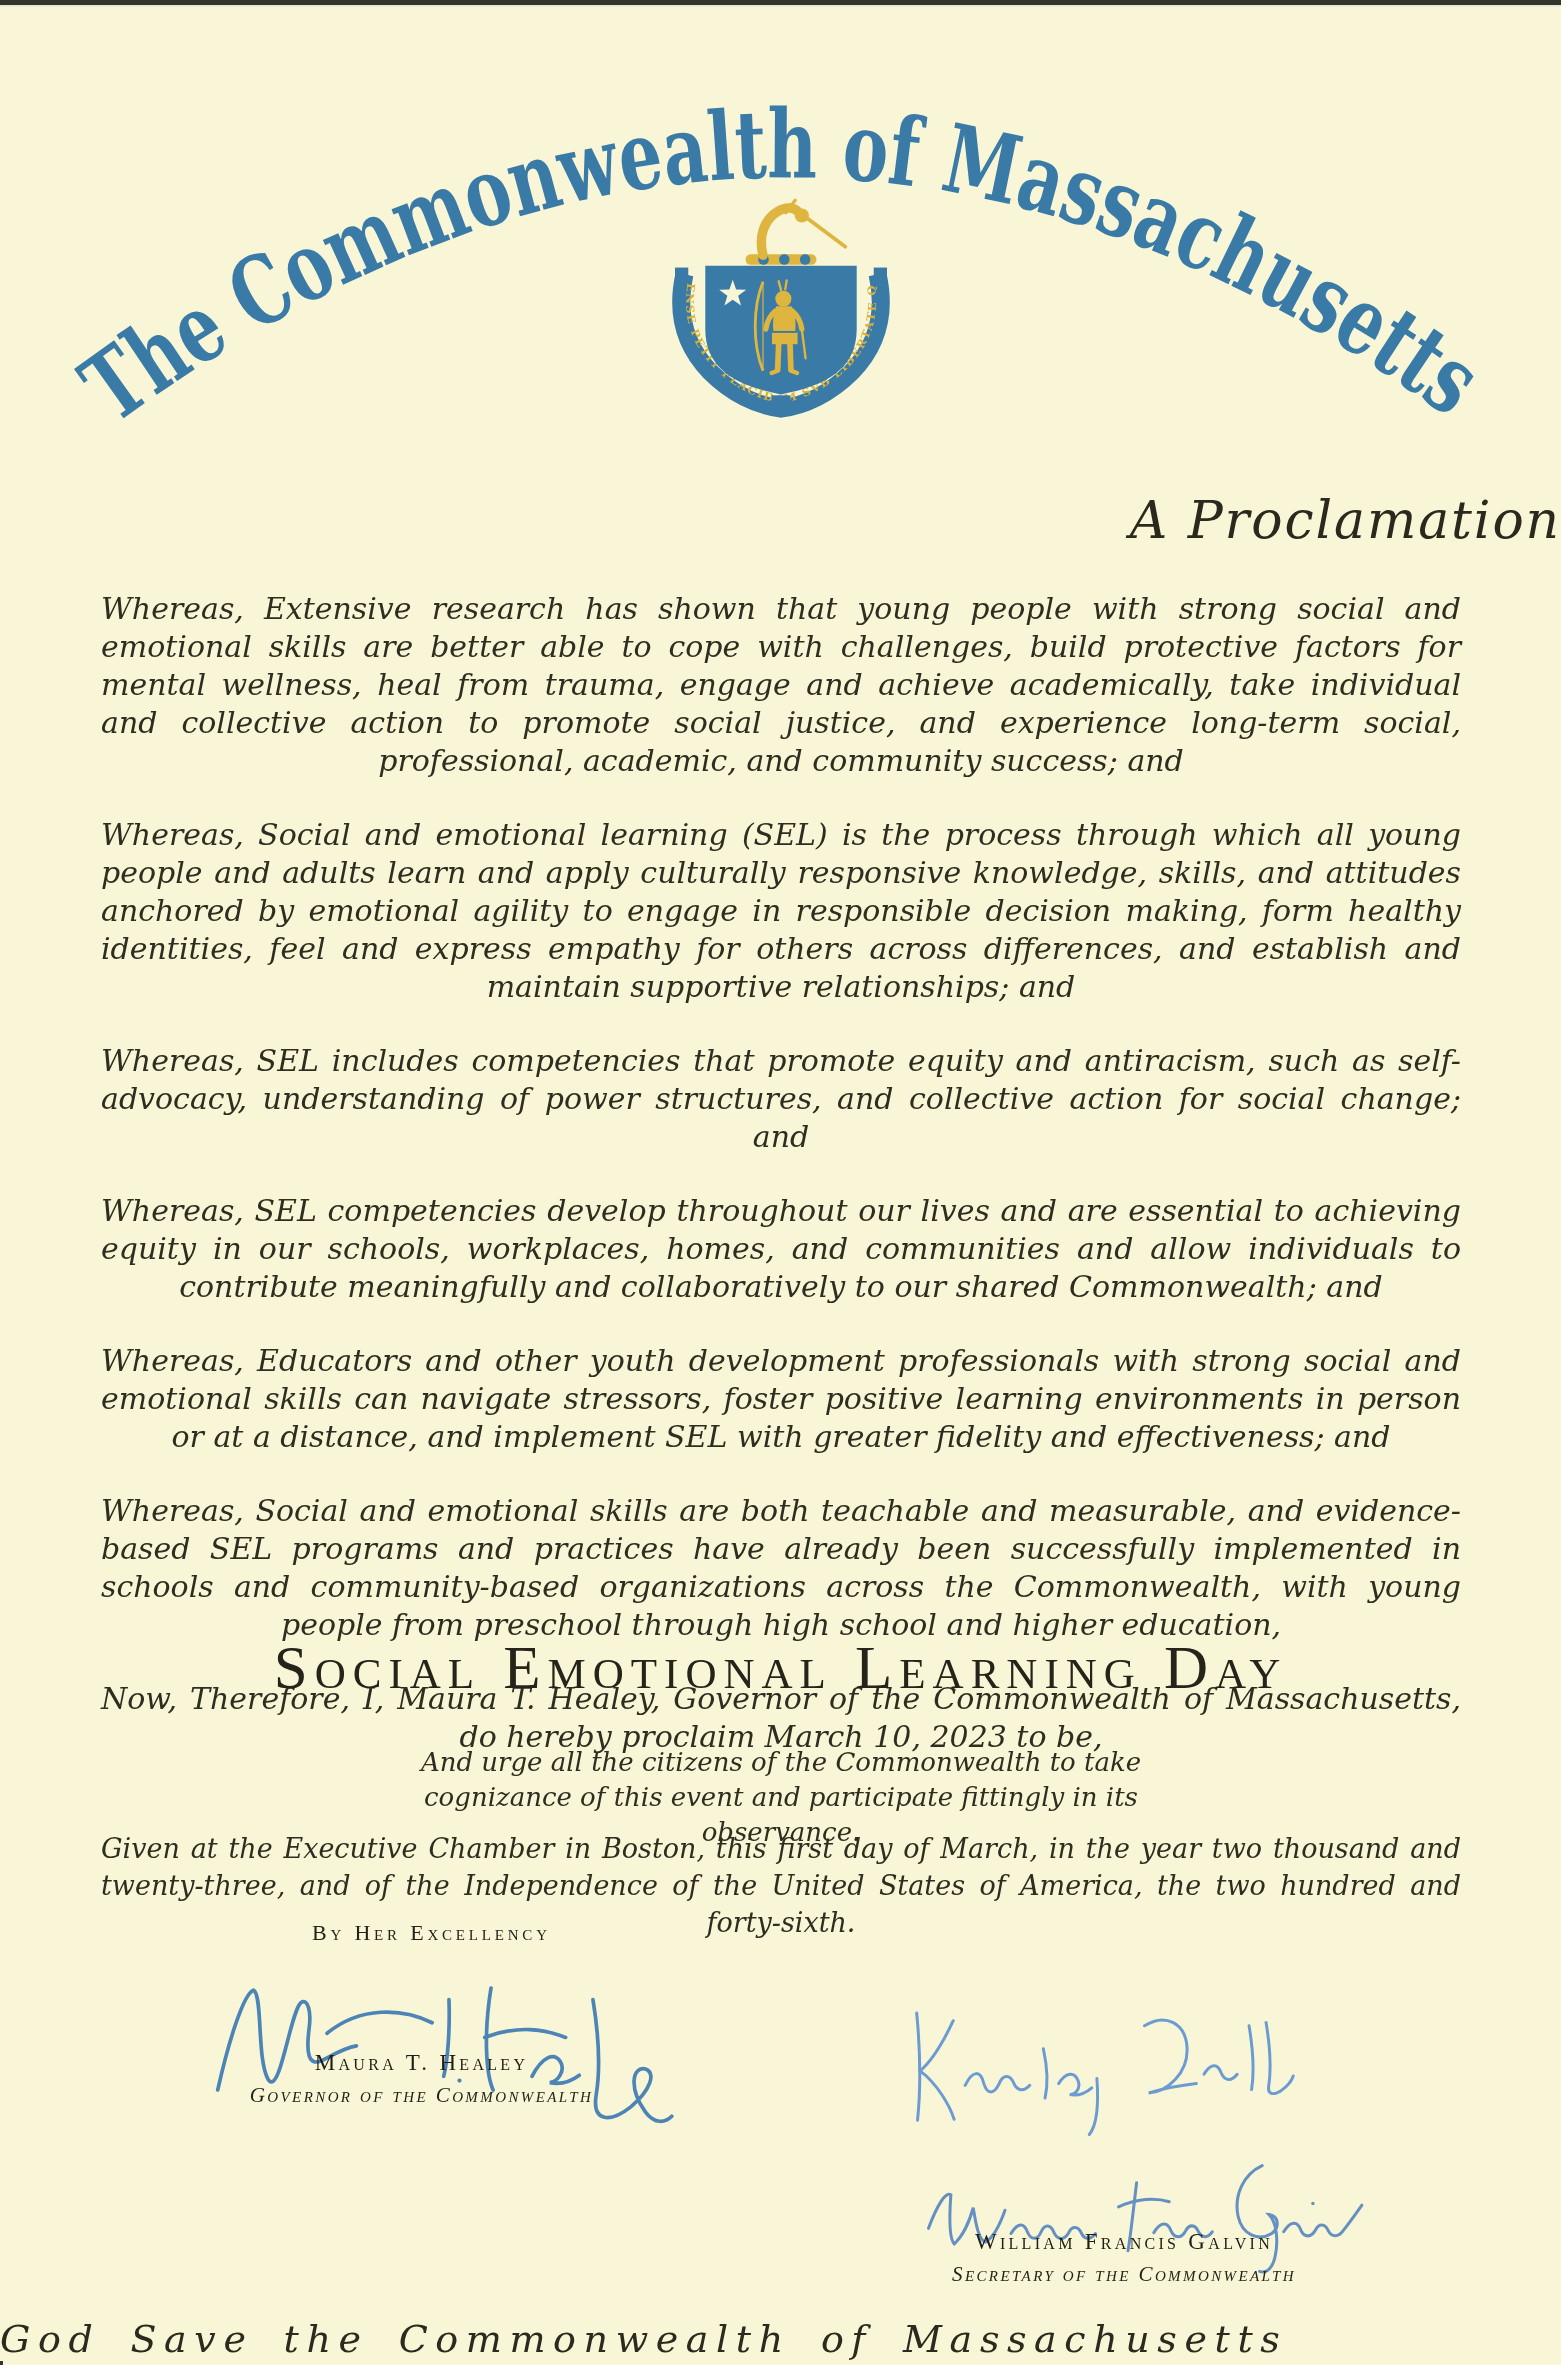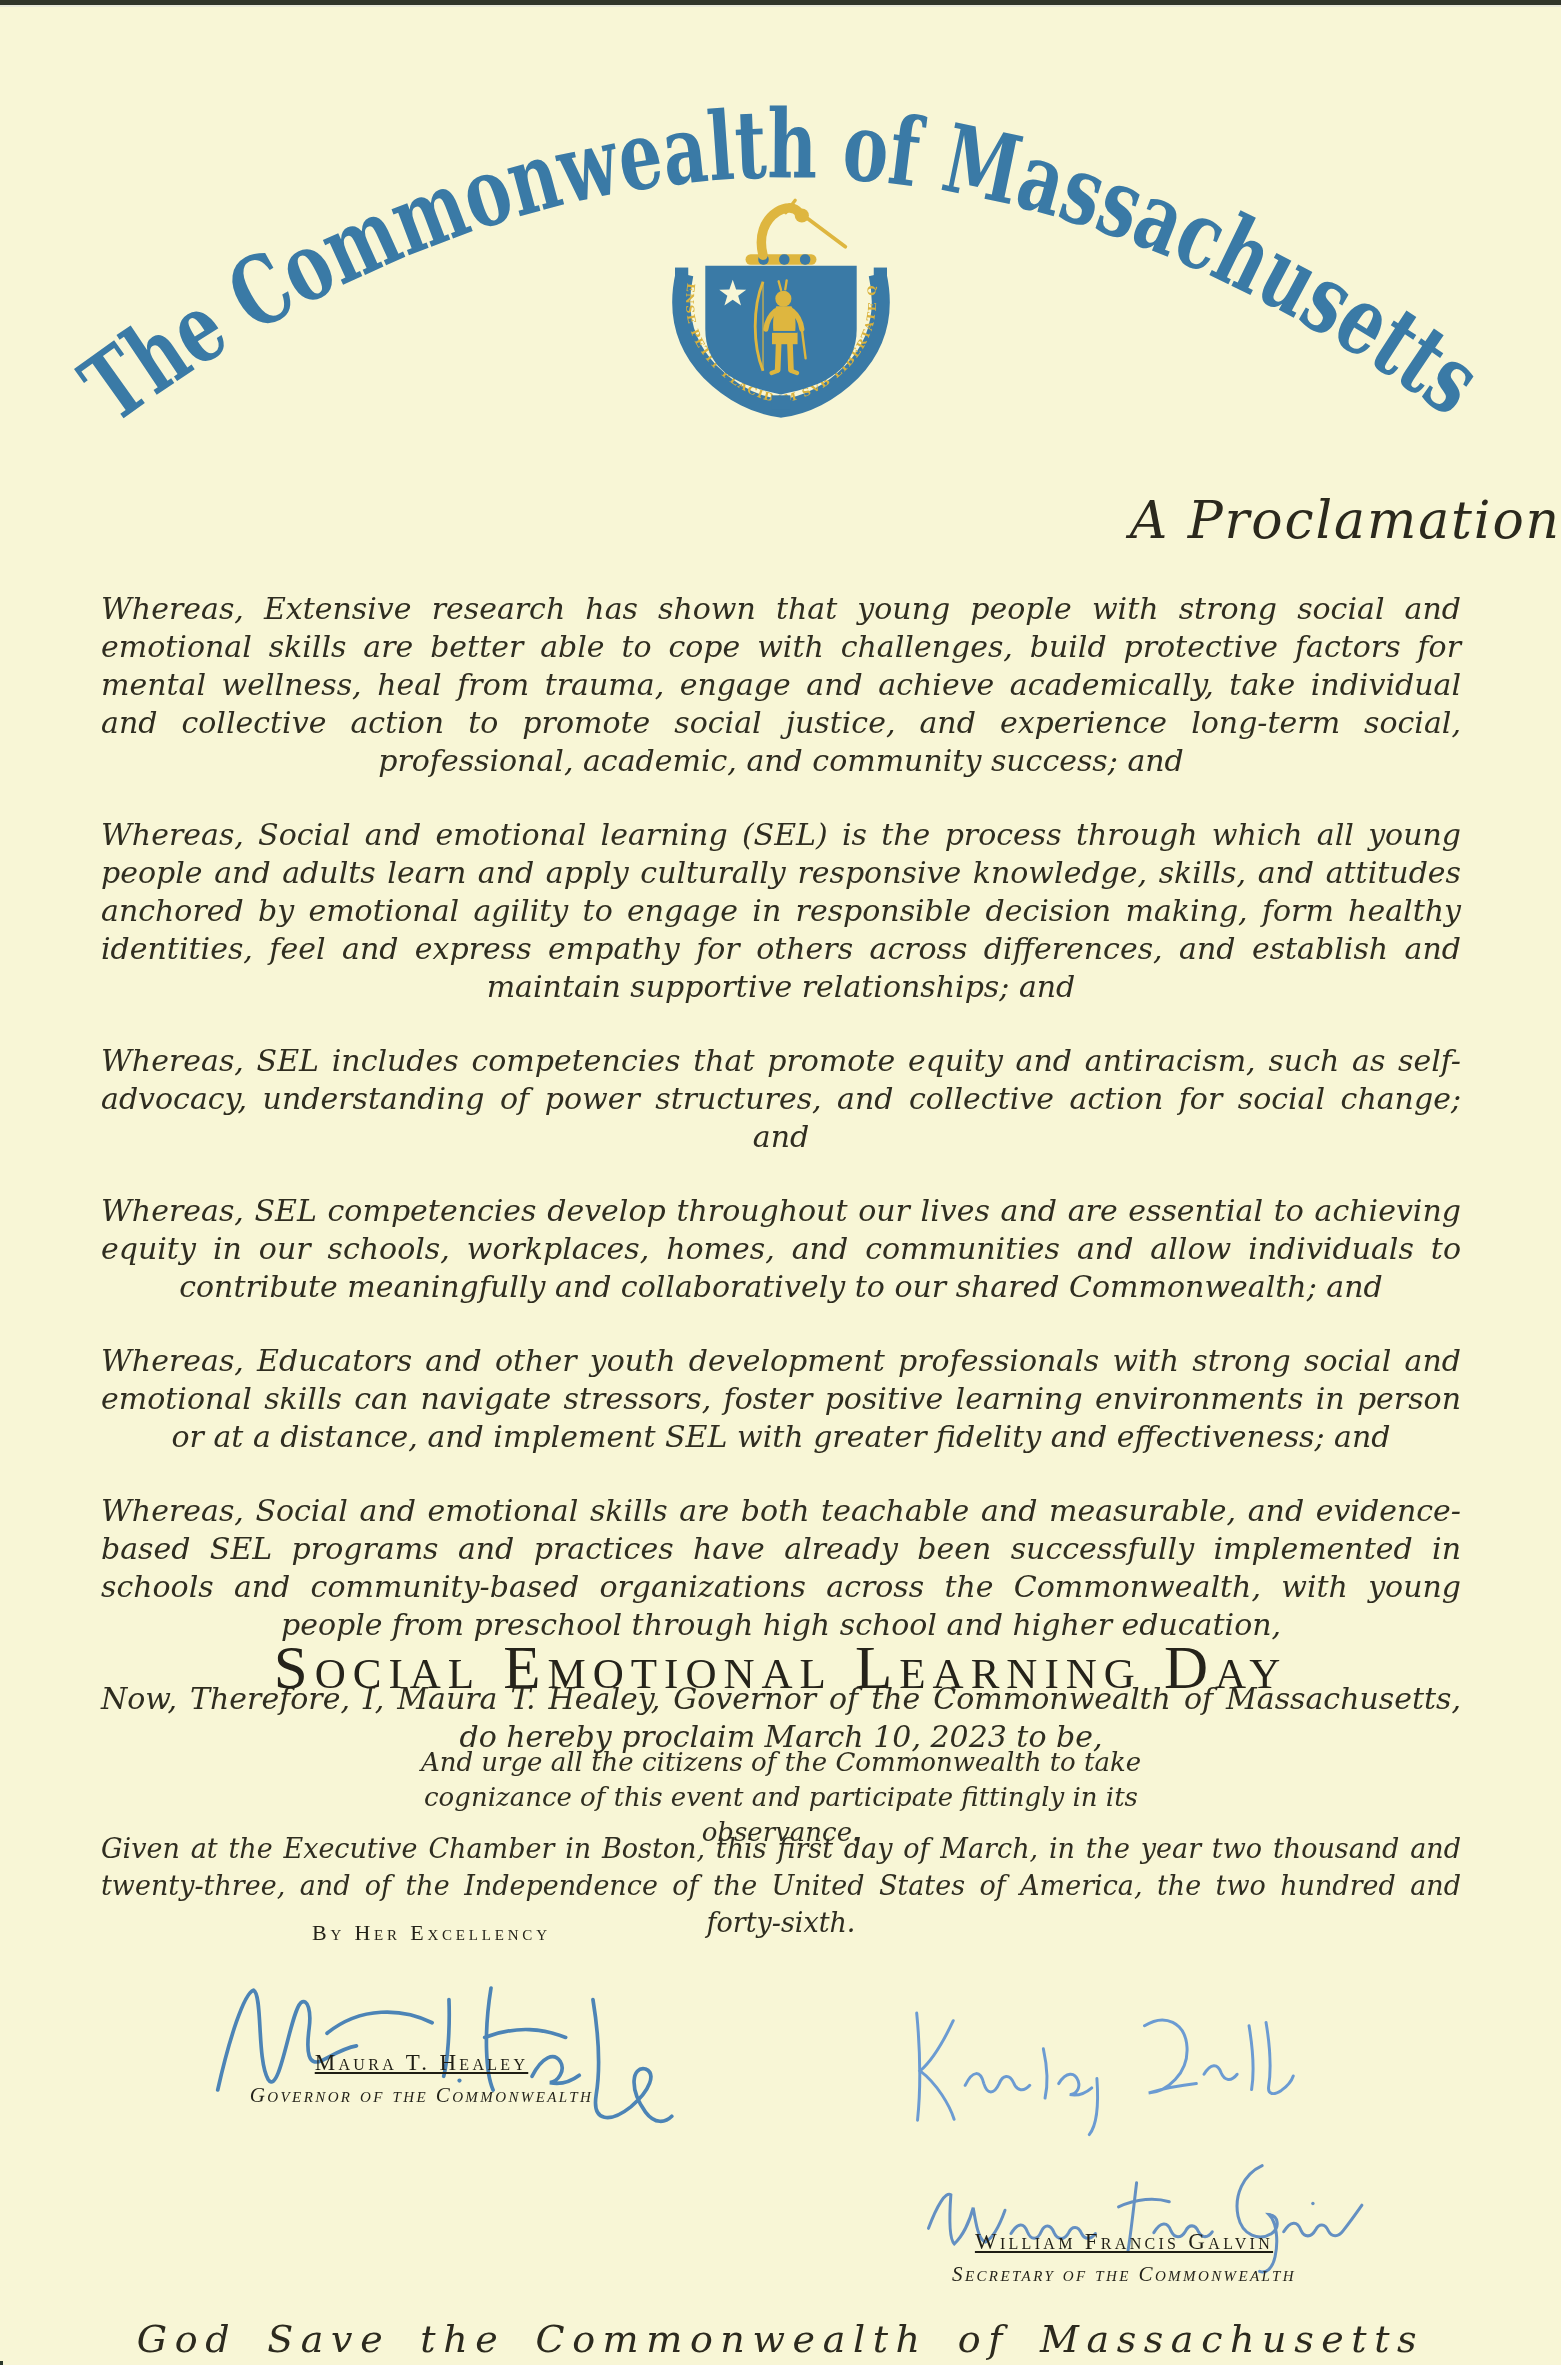--- a/index.html
+++ b/index.html
@@ -42,32 +42,32 @@
     text-align:justify;text-align-last:center;
   }
   .attestation{
     left:312px;top:1920px;
     font-family:"Liberation Serif", serif;
     font-variant:small-caps;font-size:22px;letter-spacing:3.8px;color:#24231a;
   }
   .sig-caption{text-align:center;}
   .sig-name{
     font-family:"Liberation Serif", serif;
-    font-variant:small-caps;font-size:23px;letter-spacing:3.3px;color:#1f1e15;text-decoration:underline;
+    font-variant:small-caps;font-size:23px;letter-spacing:3.3px;color:#1f1e15;
   }
   .sig-role{
     font-family:"Liberation Serif", serif;font-style:italic;
     font-variant:small-caps;font-size:21px;letter-spacing:2.4px;color:#24231a;
     margin-top:6.6px;
   }
   .cap-healey{left:180px;top:2050px;width:483px;}
   .cap-driscoll{left:871px;top:2052px;width:478px;}
   .cap-galvin{left:885px;top:2229px;width:478px;}
   .closing{
-    left:0;top:2317px;width:1561px;text-align:center;
+    left:0;top:2317px;width:1561px;text-align:left;
     font-style:italic;font-size:38px;letter-spacing:7.6px;word-spacing:10.4px;color:#2c2a1e;
   }
   svg{display:block;}
 </style>
 </head>
 <body>
 
 <div id="page">
 
   <div class="abs edge-top"></div>

